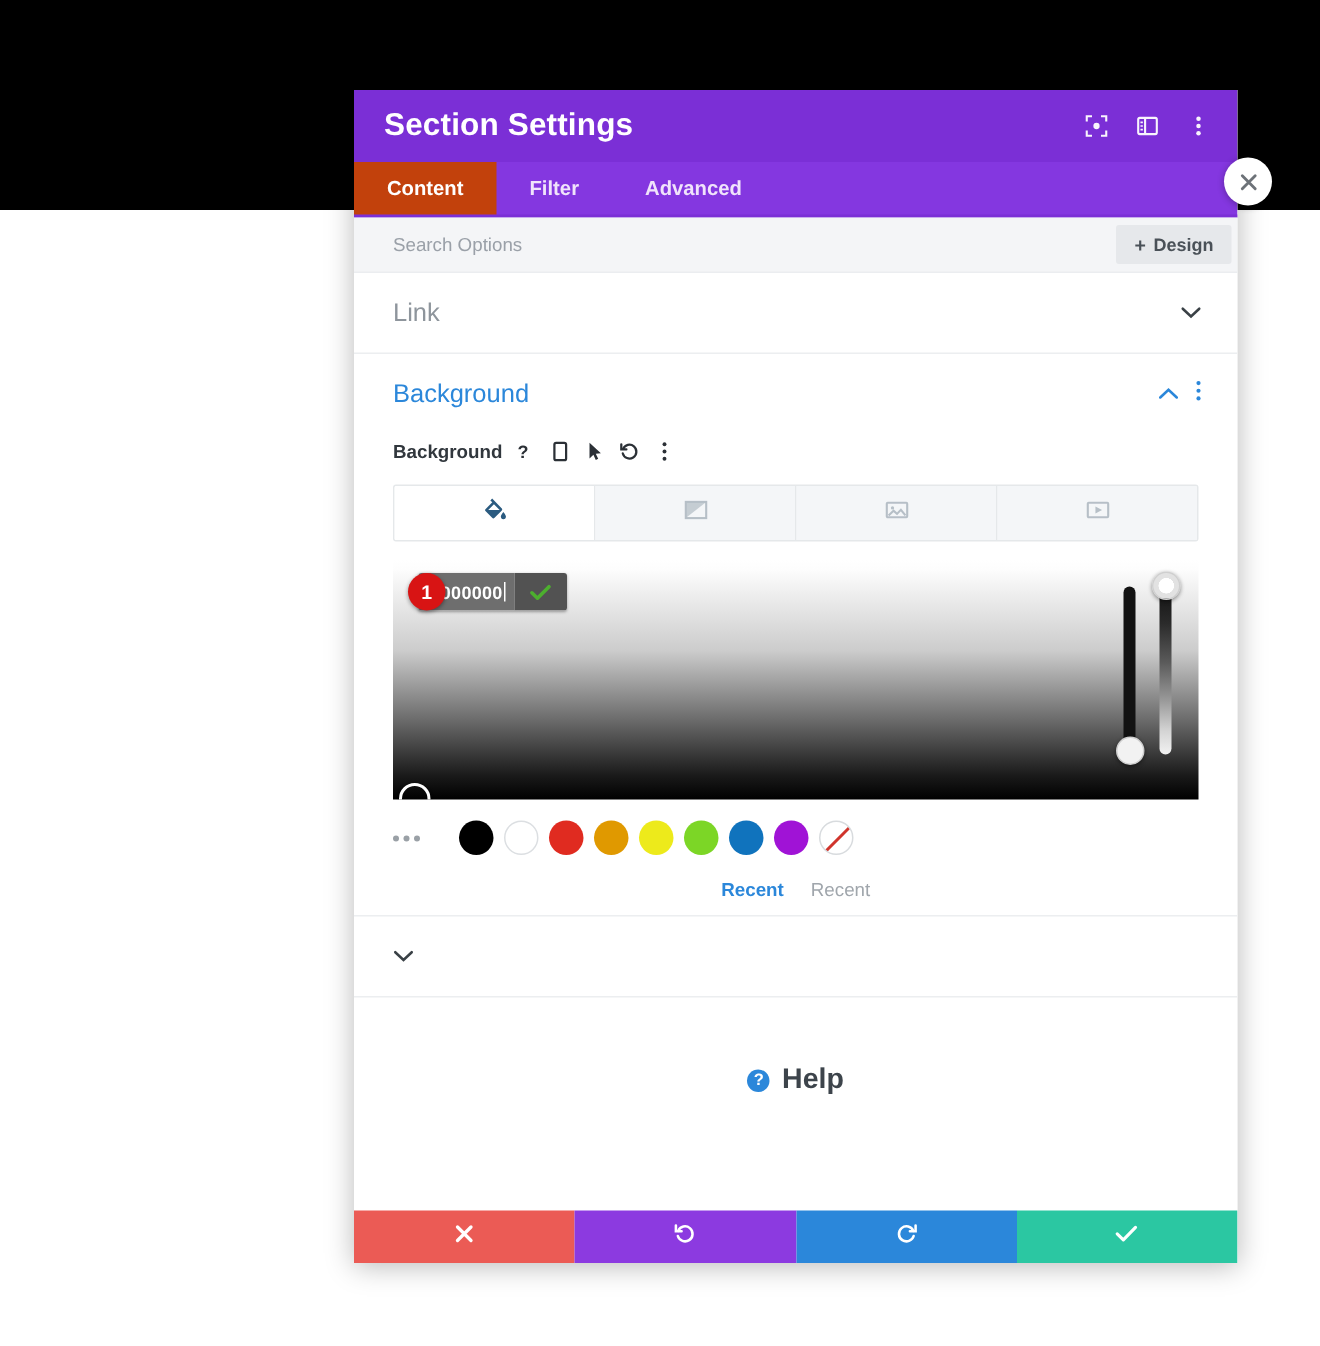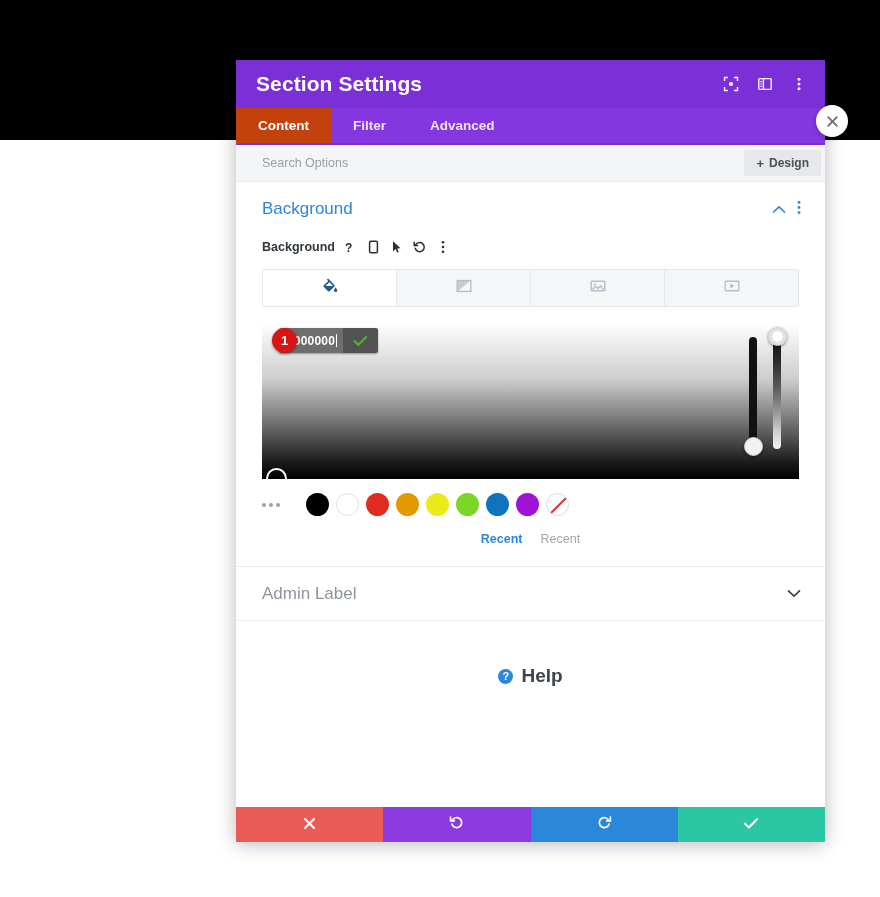--- a/index.html
+++ b/index.html
@@ -99,21 +99,21 @@
     height:54px;
     display:flex; align-items:center;
     padding:0 24px 0 26px;
     border-bottom:1px solid #eceef0;
     cursor:pointer;
   }
   .acc-label { flex:1; font-size:17px; color:#8e959c; font-weight:normal; }
   .acc-chevron { color:#3a4146; display:flex; align-items:center; }
 
   
-  .bg-section { border-bottom:1px solid #eceef0; padding-bottom:20px; }
+  .bg-section { border-bottom:1px solid #eceef0; padding-bottom:10px; }
   .bg-head {
     height:54px; display:flex; align-items:center;
     padding:0 24px 0 26px;
     cursor:pointer;
   }
   .bg-head-label { flex:1; font-size:17px; color:#2b87da; }
   .bg-head-icons { display:flex; align-items:center; gap:11px; color:#2b87da; }
 
   .bg-ctrl-row {
     display:flex; align-items:center; gap:9px;
@@ -320,20 +320,28 @@
     <div class="search-row">
       <input class="search-input" type="text" placeholder="Search Options" style="">
       <div class="filter-btn">
         <span class="filter-plus">+</span>
         <span>Design</span>
       </div>
     </div>
 
     <div class="modal-body">
 
+      <div class="acc-row">
+        <div class="acc-label">Link</div>
+        <div class="acc-chevron">
+          <svg width="14" height="9" viewBox="0 0 14 9" fill="none" stroke="currentColor" stroke-width="1.7" stroke-linecap="round">
+            <path d="M1.5 1.8L7 7L12.5 1.8"></path>
+          </svg>
+        </div>
+      </div>
 
       <div class="bg-section">
 
         <div class="bg-head">
           <div class="bg-head-label">Background</div>
           <div class="bg-head-icons">
             <span>
               <svg width="14" height="9" viewBox="0 0 14 9" fill="none" stroke="currentColor" stroke-width="1.7" stroke-linecap="round">
                 <path d="M1.5 7L7 1.8L12.5 7"></path>
               </svg>
@@ -453,21 +461,20 @@
           <div class="swatch none"></div>
         </div>
 
         <div class="sr-row">
           <div class="sr-tab active">Recent</div>
           <div class="sr-tab inactive">Recent</div>
         </div>
       </div>
 
       <div class="acc-row">
-        <div class="acc-label">Admin Label</div>
         <div class="acc-chevron">
           <svg width="14" height="9" viewBox="0 0 14 9" fill="none" stroke="currentColor" stroke-width="1.7" stroke-linecap="round">
             <path d="M1.5 1.8L7 7L12.5 1.8"></path>
           </svg>
         </div>
       </div>
 
       <div class="help-row">
         <div class="help-ic">?</div>
         <div class="help-txt">Help</div>

